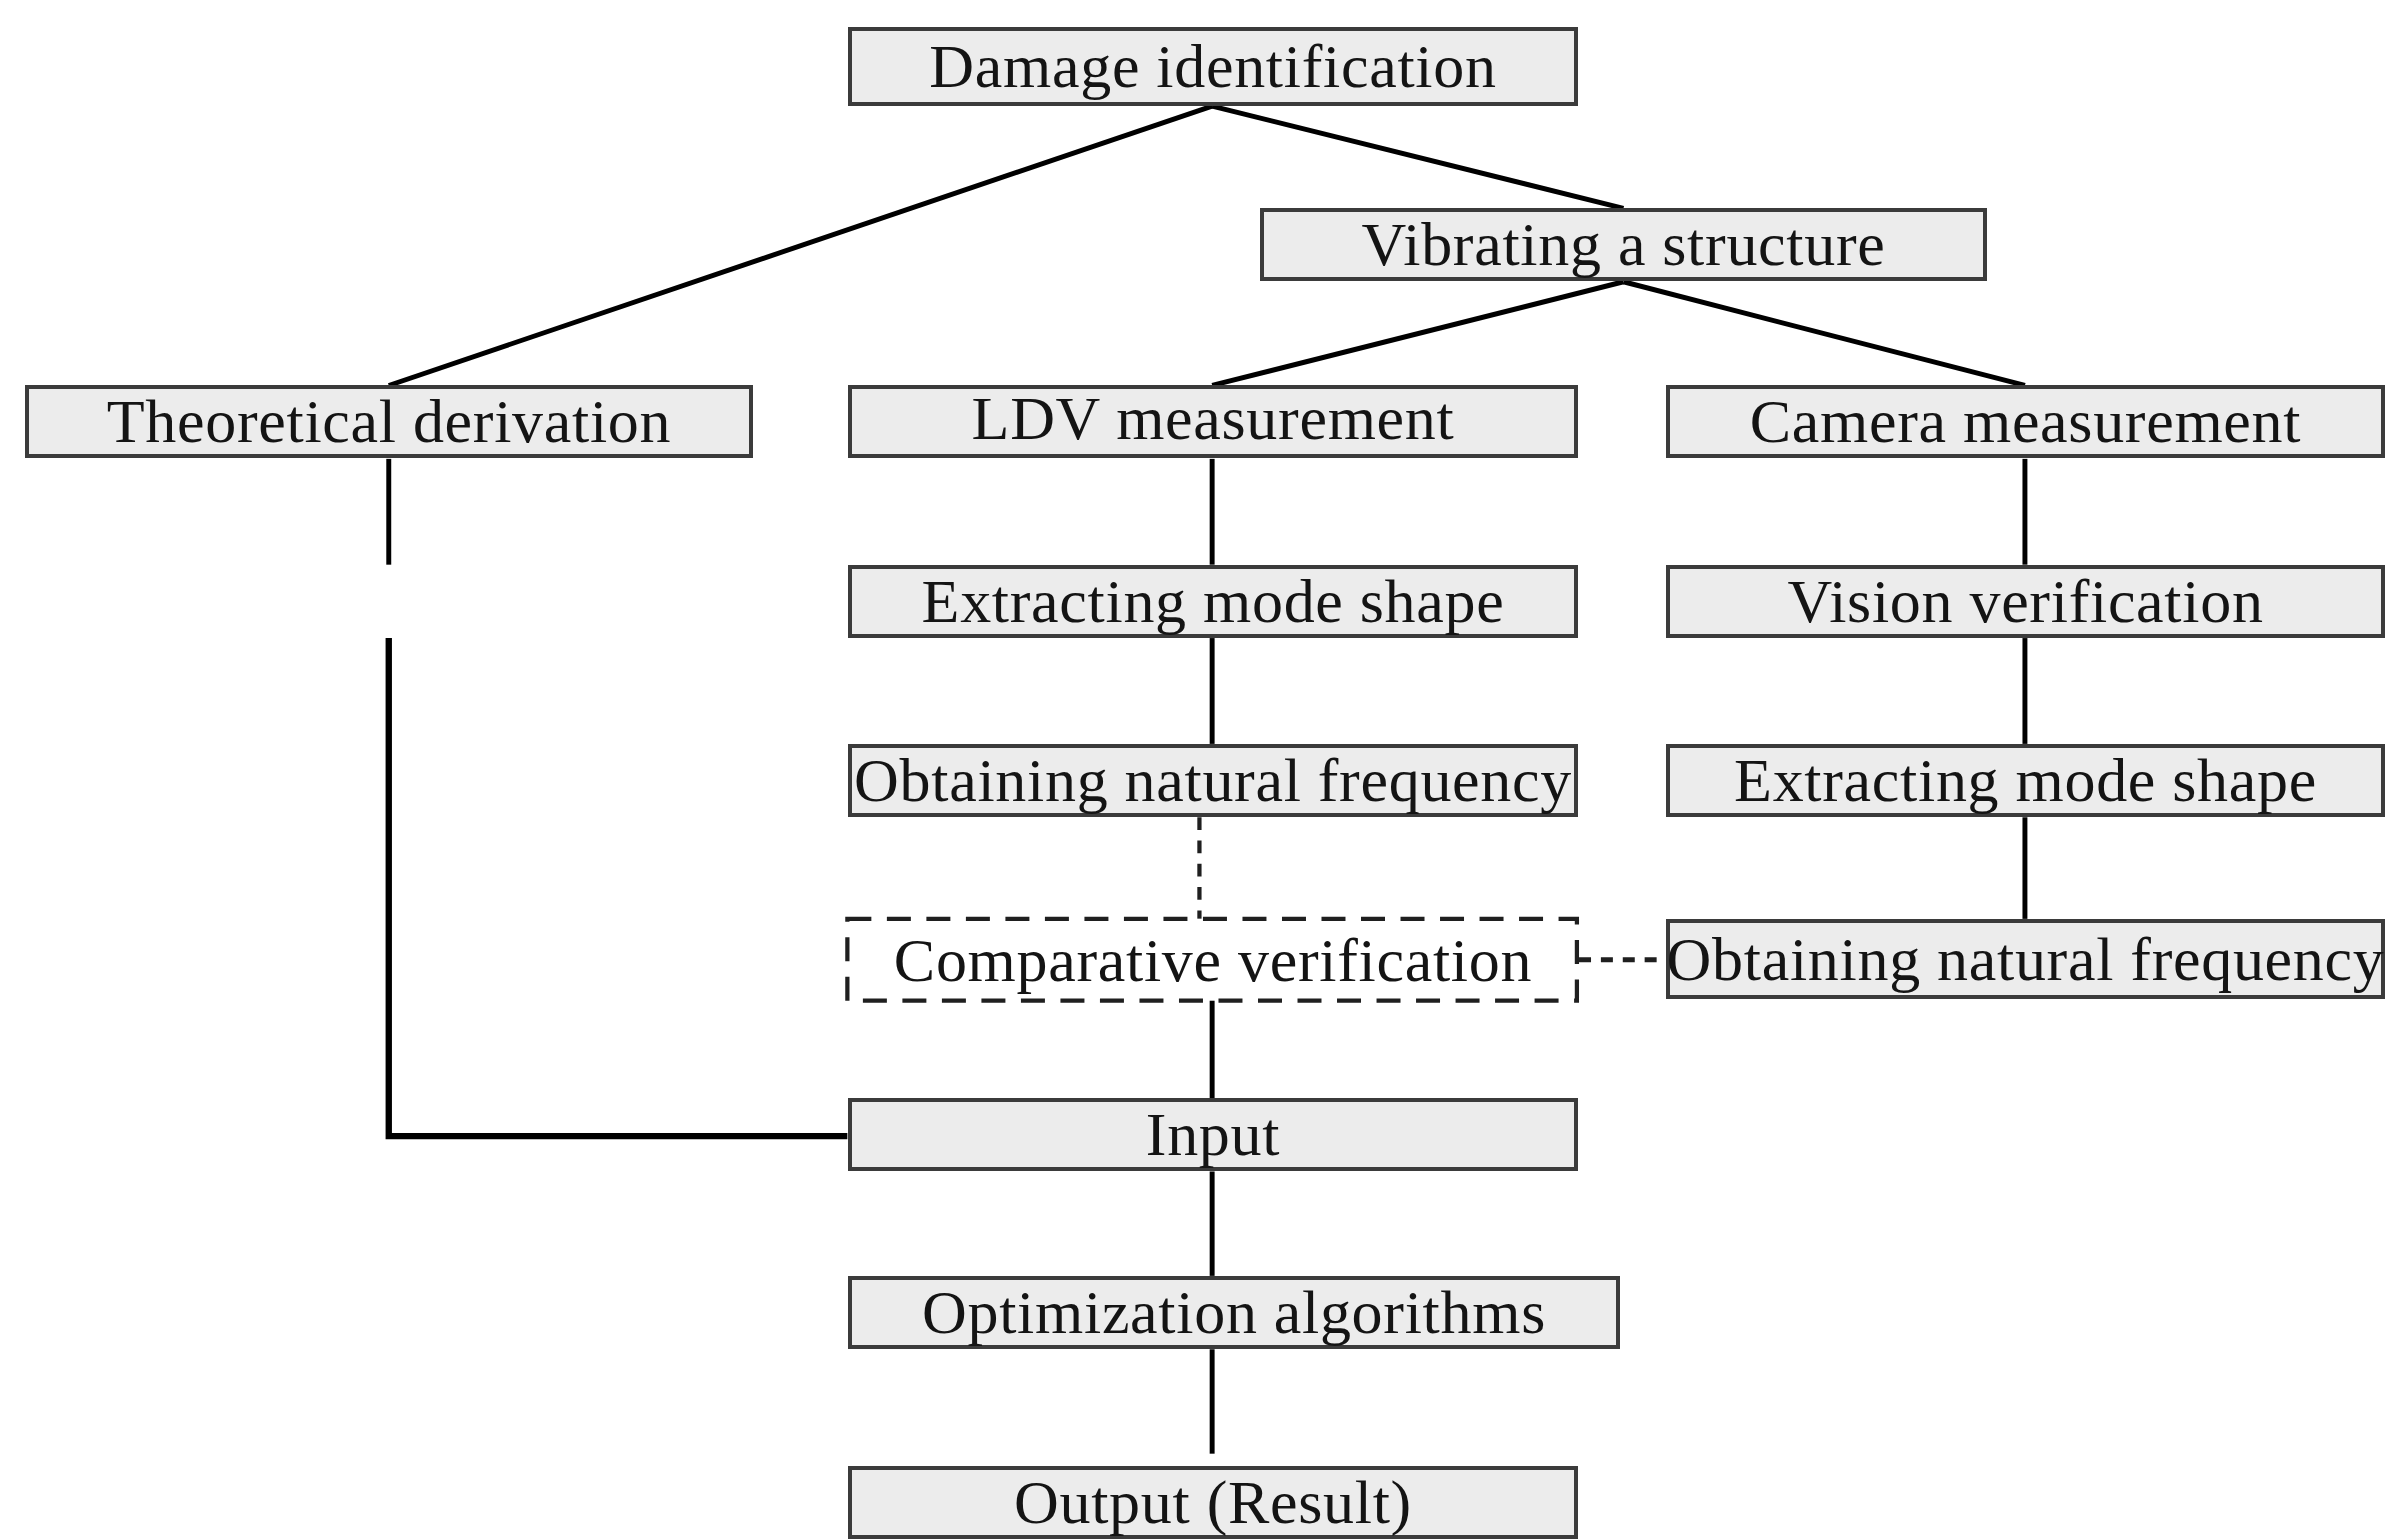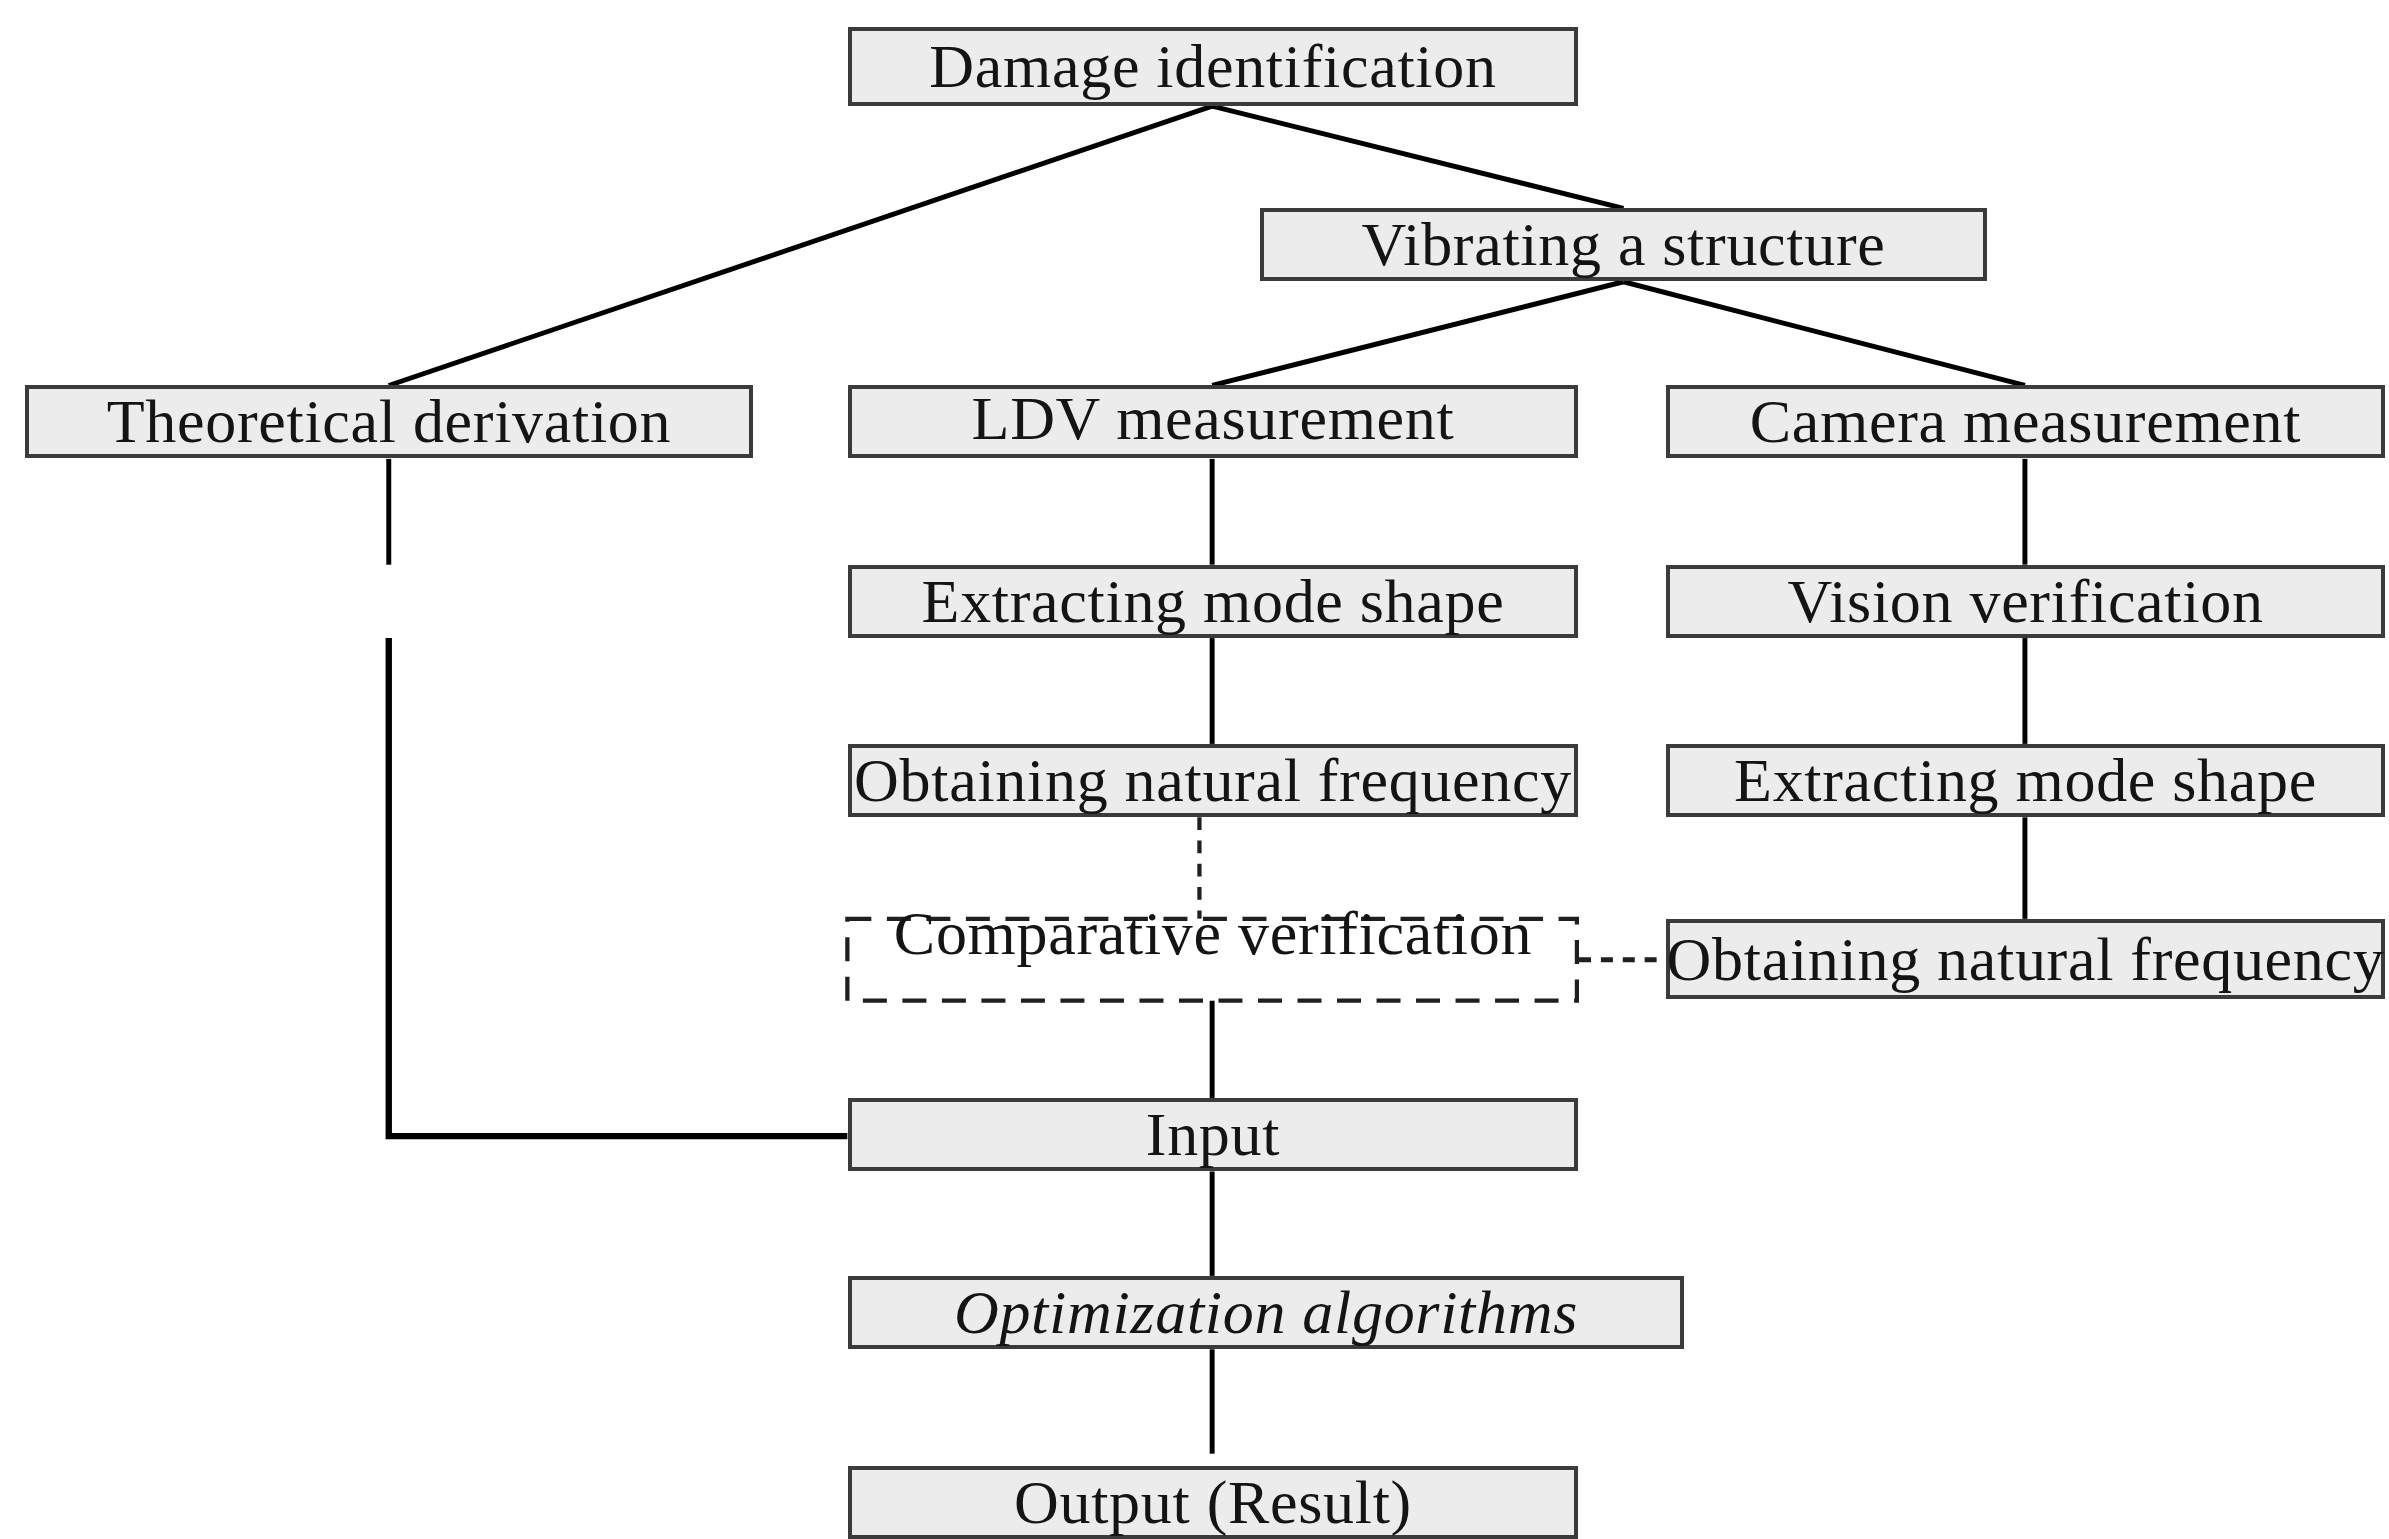--- a/index.html
+++ b/index.html
@@ -123,33 +123,33 @@
   </div>
 
   <div class="node" style="left:848px; top:744px; width:730px; height:73px;">
     <span>Obtaining natural frequency</span>
   </div>
 
   <div class="node" style="left:1666px; top:744px; width:719px; height:73px;">
     <span>Extracting mode shape</span>
   </div>
 
-  <div class="node dashed-node" style="left:848px; top:892px; width:730px; height:82px;">
+  <div class="node dashed-node" style="left:848px; top:919px; width:730px; height:82px;">
     <span>Comparative verification</span>
   </div>
 
   <div class="node" style="left:1666px; top:919px; width:719px; height:80px;">
     <span>Obtaining natural frequency</span>
   </div>
 
   <div class="node" style="left:848px; top:1098px; width:730px; height:73px;">
     <span>Input</span>
   </div>
 
-  <div class="node" style="left:848px; top:1276px; width:836px; height:73px;font-style:italic;">
+  <div class="node" style="left:848px; top:1276px; width:772px; height:73px;">
     <span>Optimization algorithms</span>
   </div>
 
   <div class="node" style="left:848px; top:1454px; width:730px; height:73px;margin-top:12px;">
     <span>Output (Result)</span>
   </div>
 
 </div>
 
 

